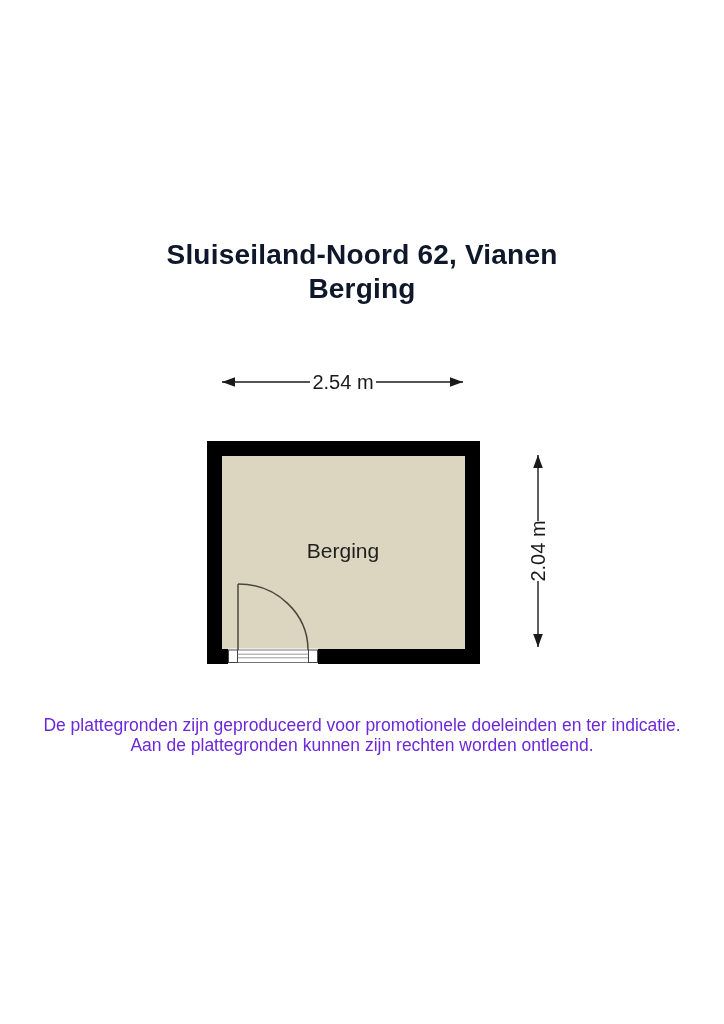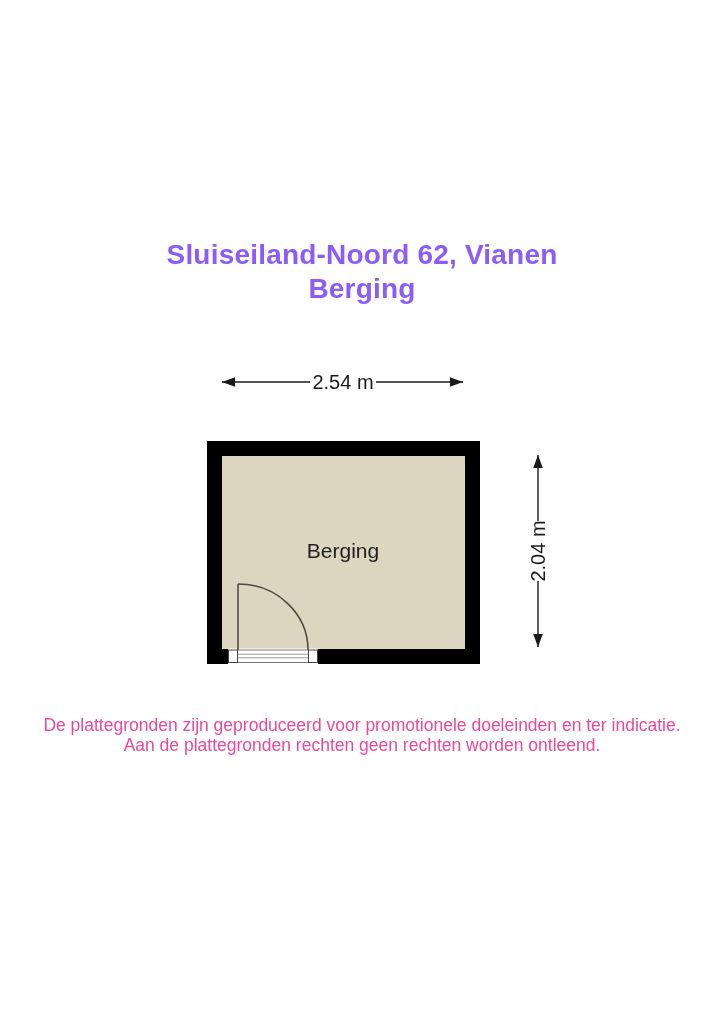--- a/index.html
+++ b/index.html
@@ -14,21 +14,21 @@
     background: #ffffff;
     overflow: hidden;
     font-family: "Liberation Sans", "DejaVu Sans", sans-serif;
   }
   #title-block {
     position: absolute;
     top: 238px;
     left: 0;
     width: 724px;
     text-align: center;
-    color: #8b5cf6;
+    color: #0f172a;
     font-weight: bold;
     font-size: 28px;
     line-height: 34px;
     letter-spacing: 0.2px;
   }
   #plan-svg {
     position: absolute;
     top: 0;
     left: 0;
   }
@@ -50,21 +50,21 @@
   .jamb        { fill: #ffffff; stroke: #444444; stroke-width: 1; }
   .threshold   { fill: #ffffff; stroke: #666666; stroke-width: 0.9; }
   .threshold-line { stroke: #999999; stroke-width: 1; }
   .door-gap    { fill: #ffffff; }
   #footer-block {
     position: absolute;
     top: 715px;
     left: 0;
     width: 724px;
     text-align: center;
-    color: #ec4899;
+    color: #6d28d9;
     font-size: 17.5px;
     line-height: 20px;
   }
 </style>
 </head>
 <body>
 
 <div id="page">
 
   <div id="title-block">
@@ -103,16 +103,16 @@
       <line class="dim-line" x1="538" y1="455" x2="538" y2="521"></line>
       <line class="dim-line" x1="538" y1="581" x2="538" y2="647"></line>
       <polygon class="dim-head" points="538,455 533.2,468 542.8,468"></polygon>
       <polygon class="dim-head" points="538,647 533.2,634 542.8,634"></polygon>
       <text class="dim-text" x="538" y="558" text-anchor="middle" transform="rotate(-90 538 551)">2.04 m</text>
     </g>
   </svg>
 
   <div id="footer-block">
     <div>De plattegronden zijn geproduceerd voor promotionele doeleinden en ter indicatie.</div>
-    <div>Aan de plattegronden rechten geen rechten worden ontleend.</div>
+    <div>Aan de plattegronden kunnen zijn rechten worden ontleend.</div>
   </div>
 
 </div>
 
 </body></html>

